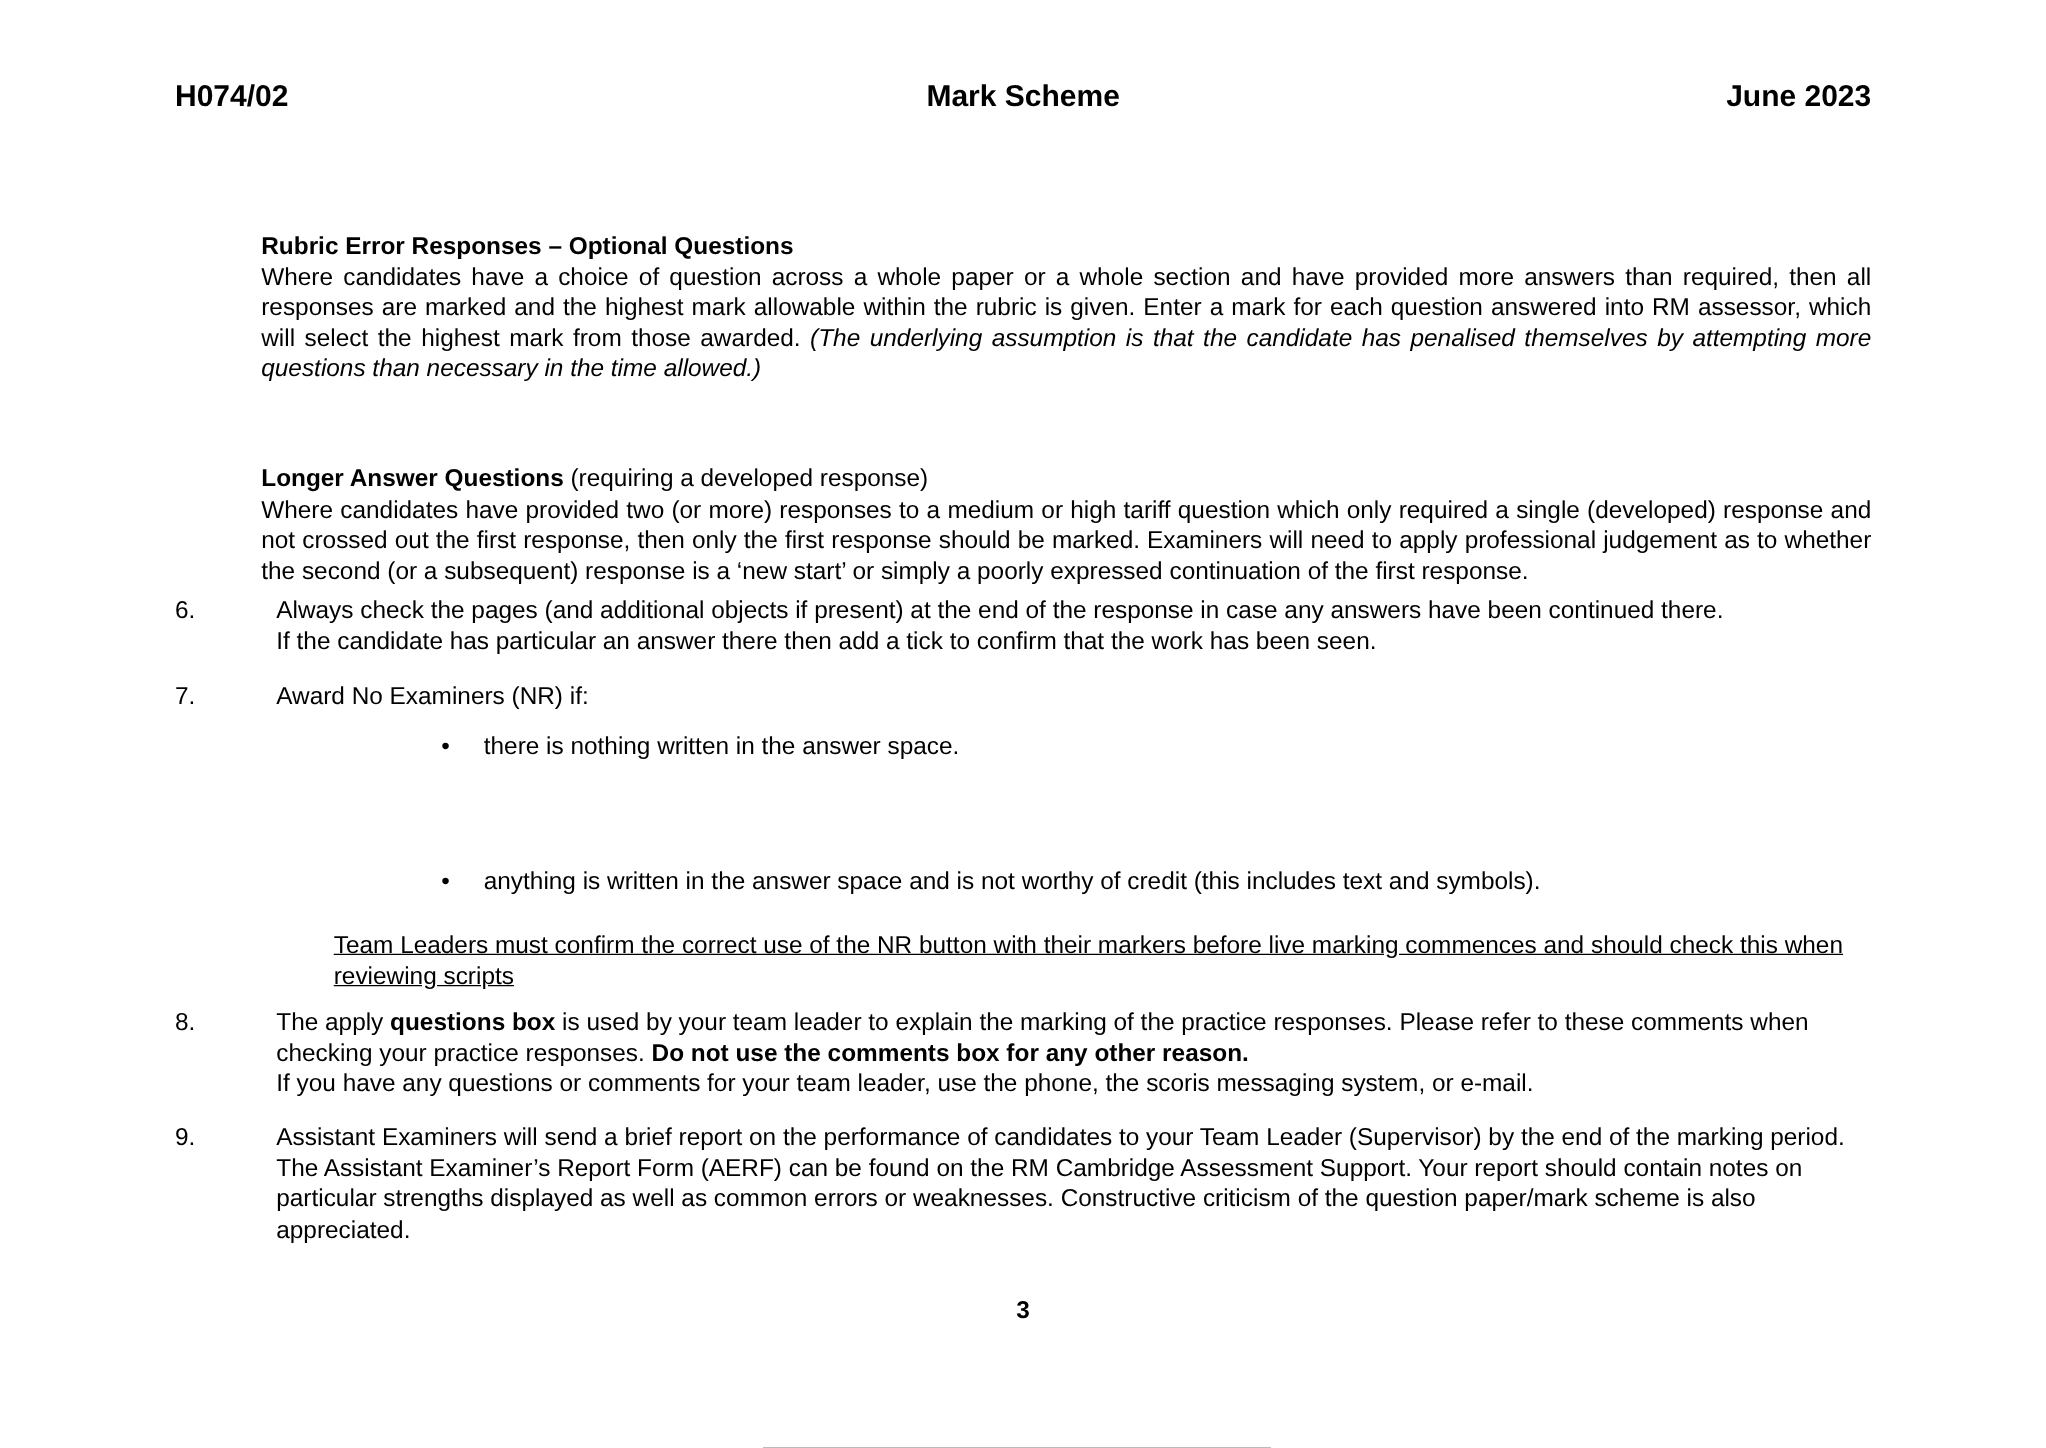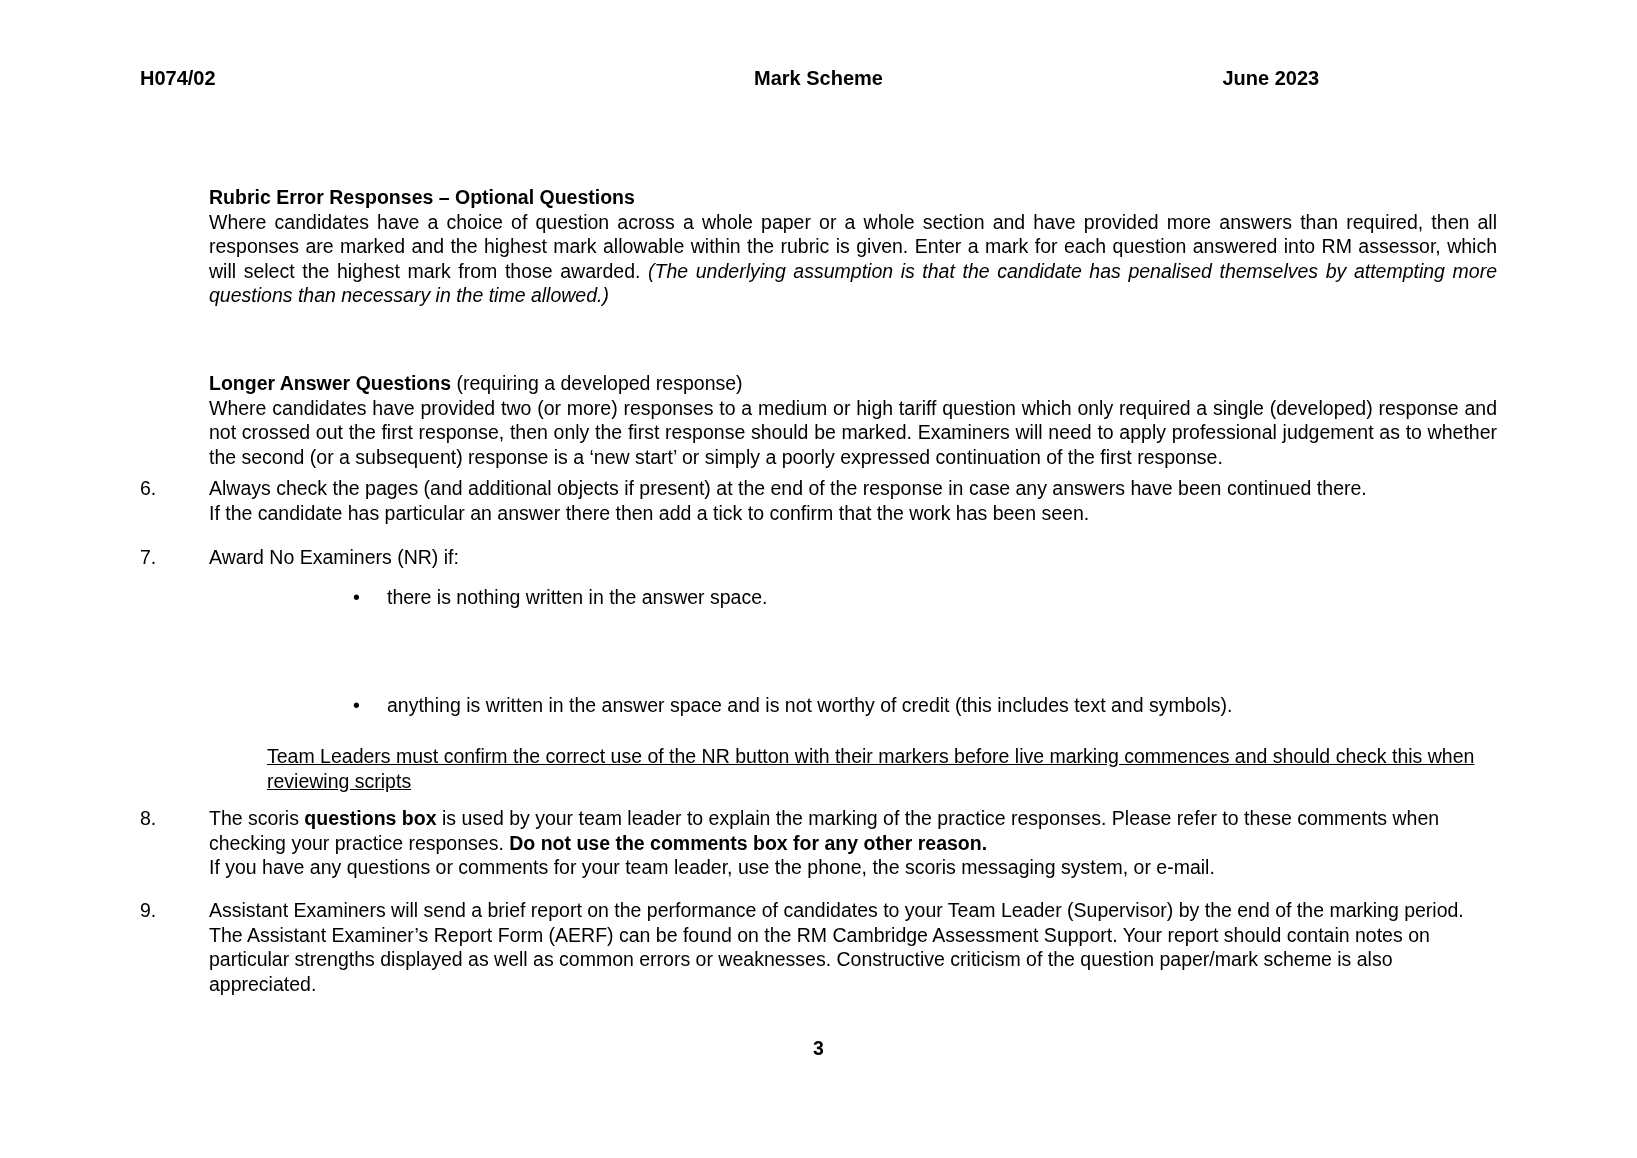--- a/index.html
+++ b/index.html
@@ -20,30 +20,30 @@
   .italic { font-style: italic; }
   .justify { text-align: justify; }
 
   .hdr {
     position: absolute;
     left: 140px;
     right: 140px;
     top: 66px;
     display: flex;
     font-weight: bold;
-    font-size: 20px;
+    font-size: 24px;
     line-height: 24px;
   }
   .hdr .h-left   { flex: 1; text-align: left; }
   .hdr .h-center { flex: 1; text-align: center; }
-  .hdr .h-right  { flex: 1; text-align: center; }
+  .hdr .h-right  { flex: 1; text-align: right; }
 
   .item { display: flex; align-items: flex-start; }
   .item .num  { width: 69px; flex: 0 0 69px; }
-  .item .body { flex: 1; }
+  .item .body { flex: 1; margin-left: 12px; }
 
   .bullet-row { display: flex; align-items: flex-start; }
   .bullet-row .b { width: 34px; flex: 0 0 34px; }
 
   .page-num {
     position: absolute;
     left: 0;
     width: 100%;
     top: 1036px;
     text-align: center;
@@ -93,21 +93,21 @@
   <div class="abs bullet-row" style="left:353px; top:693px; width:1144px;">
     <span class="b">•</span>
     <div>anything is written in the answer space and is not worthy of credit (this includes text and symbols).</div>
   </div>
 
   <div class="abs" style="left:267px; top:744px; width:1230px;text-decoration:underline;">Team Leaders must confirm the correct use of the NR button with their markers before live marking commences and should check this when reviewing scripts</div>
 
   <div class="abs item" style="left:140px; top:806px; width:1357px;">
     <span class="num">8.</span>
     <div class="body">
-      <div><span>The scoris </span><span class="bold">questions box</span><span> is used by your team leader to explain the marking of the practice responses. Please refer to these comments when checking your practice responses. </span><span class="bold">Do not use the comments box for any other reason.</span></div>
+      <div><span>The apply </span><span class="bold">questions box</span><span> is used by your team leader to explain the marking of the practice responses. Please refer to these comments when checking your practice responses. </span><span class="bold">Do not use the comments box for any other reason.</span></div>
       <div>If you have any questions or comments for your team leader, use the phone, the scoris messaging system, or e-mail.</div>
     </div>
   </div>
 
   <div class="abs item" style="left:140px; top:898px; width:1357px;">
     <span class="num">9.</span>
     <div class="body">Assistant Examiners will send a brief report on the performance of candidates to your Team Leader (Supervisor) by the end of the marking period. The Assistant Examiner’s Report Form (AERF) can be found on the RM Cambridge Assessment Support. Your report should contain notes on particular strengths displayed as well as common errors or weaknesses. Constructive criticism of the question paper/mark scheme is also appreciated.</div>
   </div>
 
   <div class="page-num">3</div>

